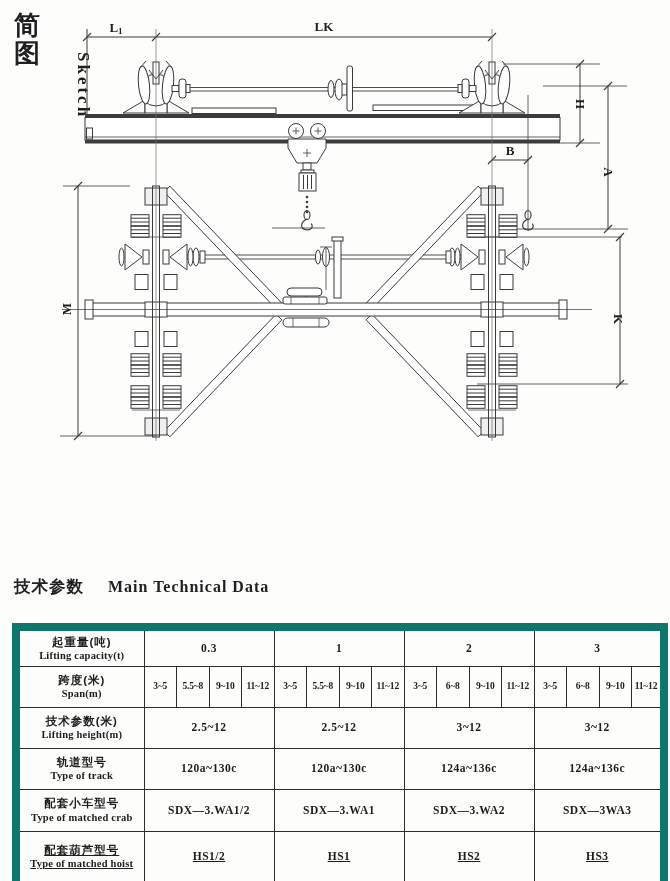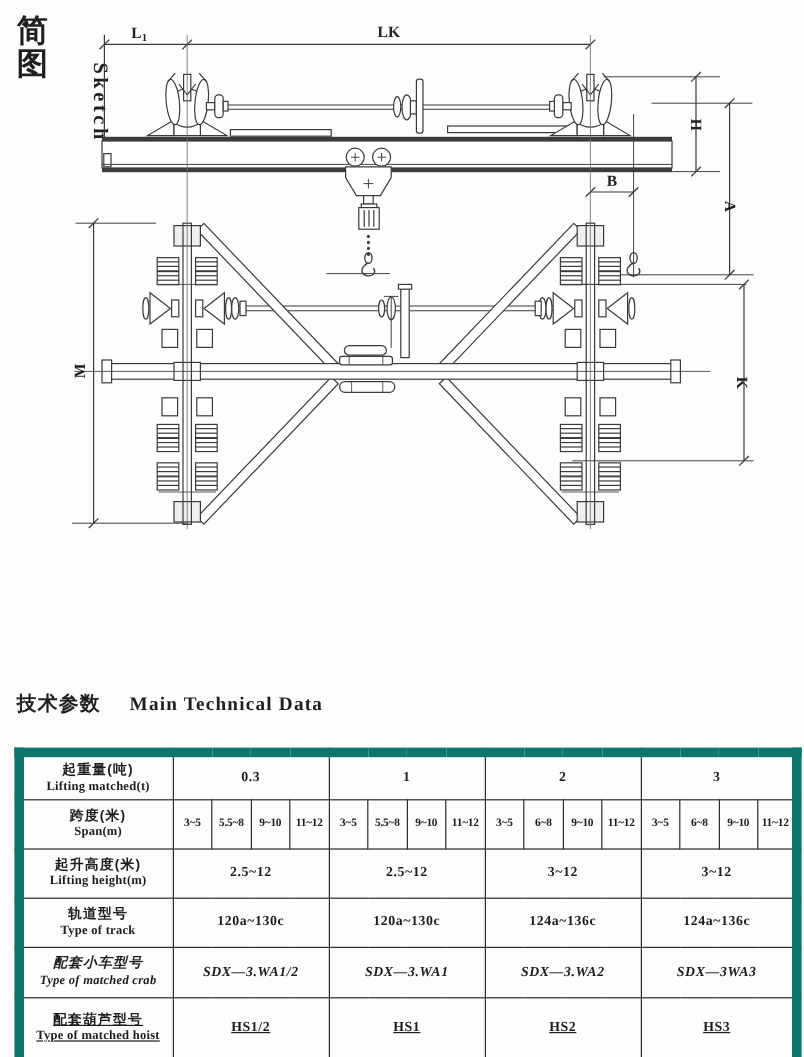--- a/index.html
+++ b/index.html
@@ -264,21 +264,21 @@
 <table class="spec">
   <colgroup>
     <col style="width:128px">
     <col span="16" style="width:32.5px">
   </colgroup>
   <tbody>
 
     <tr style="height:39px;">
       <td class="lbl">
         <div class="cn">起重量(吨)</div>
-        <div class="en">Lifting matched(t)</div>
+        <div class="en">Lifting capacity(t)</div>
       </td>
       <td class="val" colspan="4">0.3</td>
       <td class="val" colspan="4">1</td>
       <td class="val" colspan="4">2</td>
       <td class="val" colspan="4">3</td>
     </tr>
 
     <tr style="height:41px;">
       <td class="lbl">
         <div class="cn">跨度(米)</div>
@@ -297,41 +297,41 @@
       <td class="sub">9~10</td>
       <td class="sub">11~12</td>
       <td class="sub">3~5</td>
       <td class="sub">6~8</td>
       <td class="sub">9~10</td>
       <td class="sub">11~12</td>
     </tr>
 
     <tr style="height:41px;">
       <td class="lbl">
-        <div class="cn">起升高度(米)</div>
+        <div class="cn">技术参数(米)</div>
         <div class="en">Lifting height(m)</div>
       </td>
       <td class="val" colspan="4">2.5~12</td>
       <td class="val" colspan="4">2.5~12</td>
       <td class="val" colspan="4">3~12</td>
       <td class="val" colspan="4">3~12</td>
     </tr>
 
     <tr style="height:41px;">
       <td class="lbl">
         <div class="cn">轨道型号</div>
         <div class="en">Type of track</div>
       </td>
       <td class="val" colspan="4">120a~130c</td>
       <td class="val" colspan="4">120a~130c</td>
       <td class="val" colspan="4">124a~136c</td>
       <td class="val" colspan="4">124a~136c</td>
     </tr>
 
-    <tr style="height:42px;font-style:italic;">
+    <tr style="height:42px;">
       <td class="lbl">
         <div class="cn">配套小车型号</div>
         <div class="en">Type  of matched crab</div>
       </td>
       <td class="val" colspan="4">SDX—3.WA1/2</td>
       <td class="val" colspan="4">SDX—3.WA1</td>
       <td class="val" colspan="4">SDX—3.WA2</td>
       <td class="val" colspan="4">SDX—3WA3</td>
     </tr>
 

